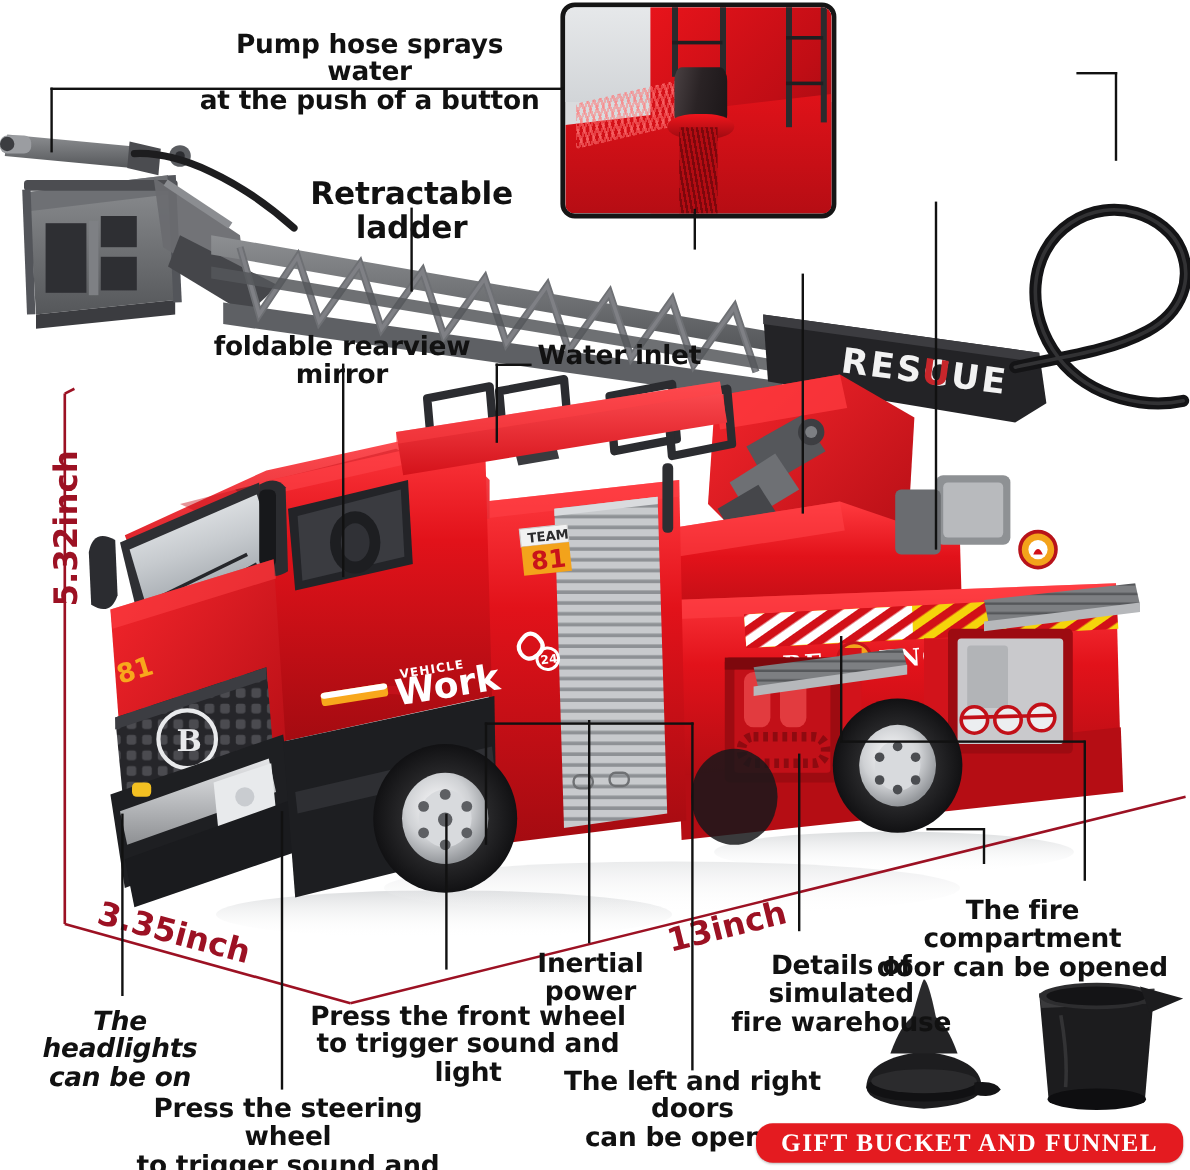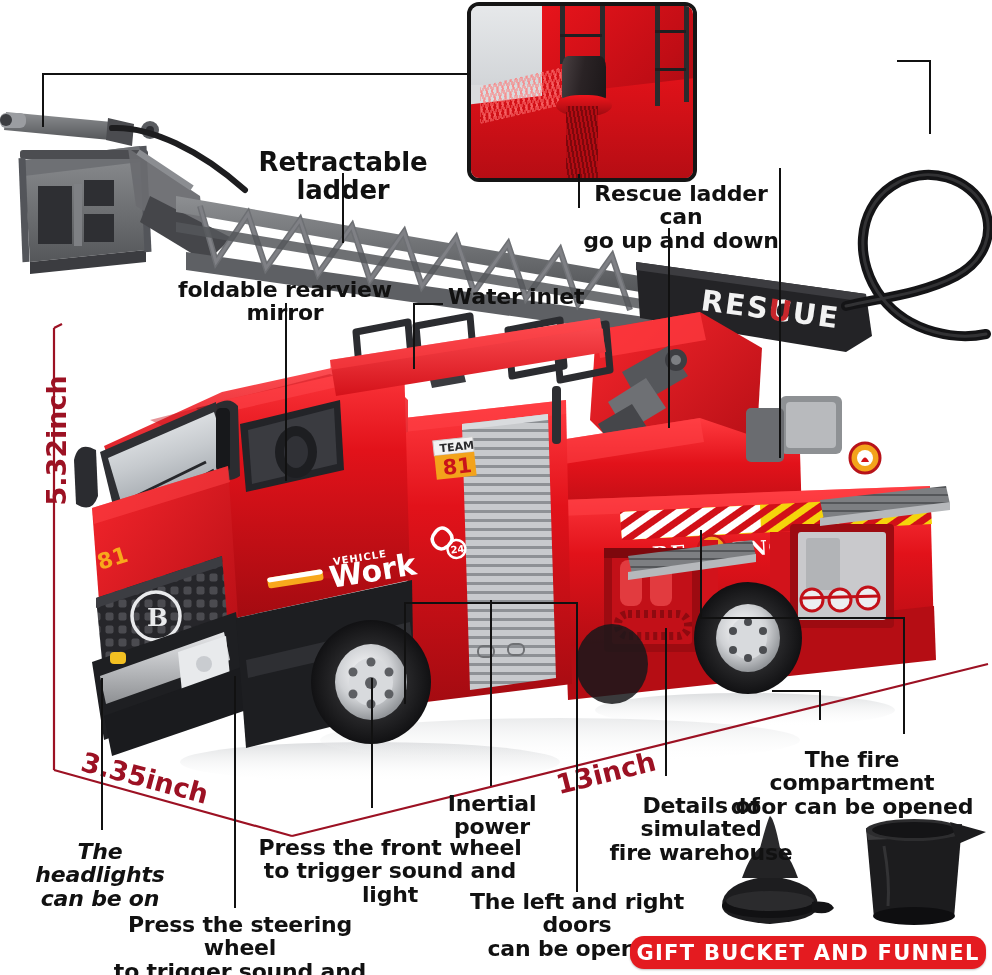--- a/index.html
+++ b/index.html
@@ -515,31 +515,31 @@
 
   <div class="ld ldv" style="left:665px;top:628px;height:148px;"></div>
 
   <div class="ld ldv" style="left:819px;top:690px;height:30px;"></div>
   <div class="ld ldh" style="left:772px;top:690px;width:48px;"></div>
 
   <div class="ld ldv" style="left:903px;top:617px;height:117px;"></div>
   <div class="ld ldh" style="left:700px;top:617px;width:204px;"></div>
   <div class="ld ldv" style="left:700px;top:530px;height:88px;"></div>
 
+  <div class="lbl c" style="left:158px;top:26px;width:300px;font-size:22px;">Pump hose sprays water
+at the push of a button</div>
 
   <div class="lbl c" style="left:230px;top:149px;width:226px;font-size:26px;">Retractable ladder</div>
 
   <div class="lbl c" style="left:145px;top:278px;width:280px;font-size:22px;">foldable rearview mirror</div>
 
   <div class="lbl l" style="left:448px;top:285px;width:170px;font-size:22px;">Water inlet</div>
 
 
 
-  <div class="lbl c" style="left:574px;top:182px;width:214px;font-size:22px;">Rescue ladder can
-go up and down</div>
 
   <div class="lbl c" style="left:10px;top:840px;width:180px;font-size:22px;font-style:italic;">The headlights
 can be on</div>
 
   <div class="lbl c" style="left:95px;top:913px;width:290px;font-size:22px;">Press the steering wheel
 to trigger sound and light</div>
 
   <div class="lbl c" style="left:250px;top:836px;width:280px;font-size:22px;">Press the front wheel
 to trigger sound and light</div>
 
@@ -548,15 +548,15 @@
   <div class="lbl c" style="left:440px;top:890px;width:274px;font-size:22px;">The left and right doors
 can be opened</div>
 
   <div class="lbl c" style="left:588px;top:794px;width:226px;font-size:22px;">Details of simulated
 fire warehouse</div>
 
 
   <div class="lbl c" style="left:722px;top:748px;width:260px;font-size:22px;">The fire compartment
 door can be opened</div>
 
-  <div id="gift" style="left:630px;top:936px;width:356px;height:33px;font-size:21px;">GIFT BUCKET AND FUNNEL</div>
+  <div id="gift" style="left:630px;top:936px;width:356px;height:33px;font-size:21px;font-family:Liberation Serif, serif;">GIFT BUCKET AND FUNNEL</div>
 
 </div>
 
 </body></html>

